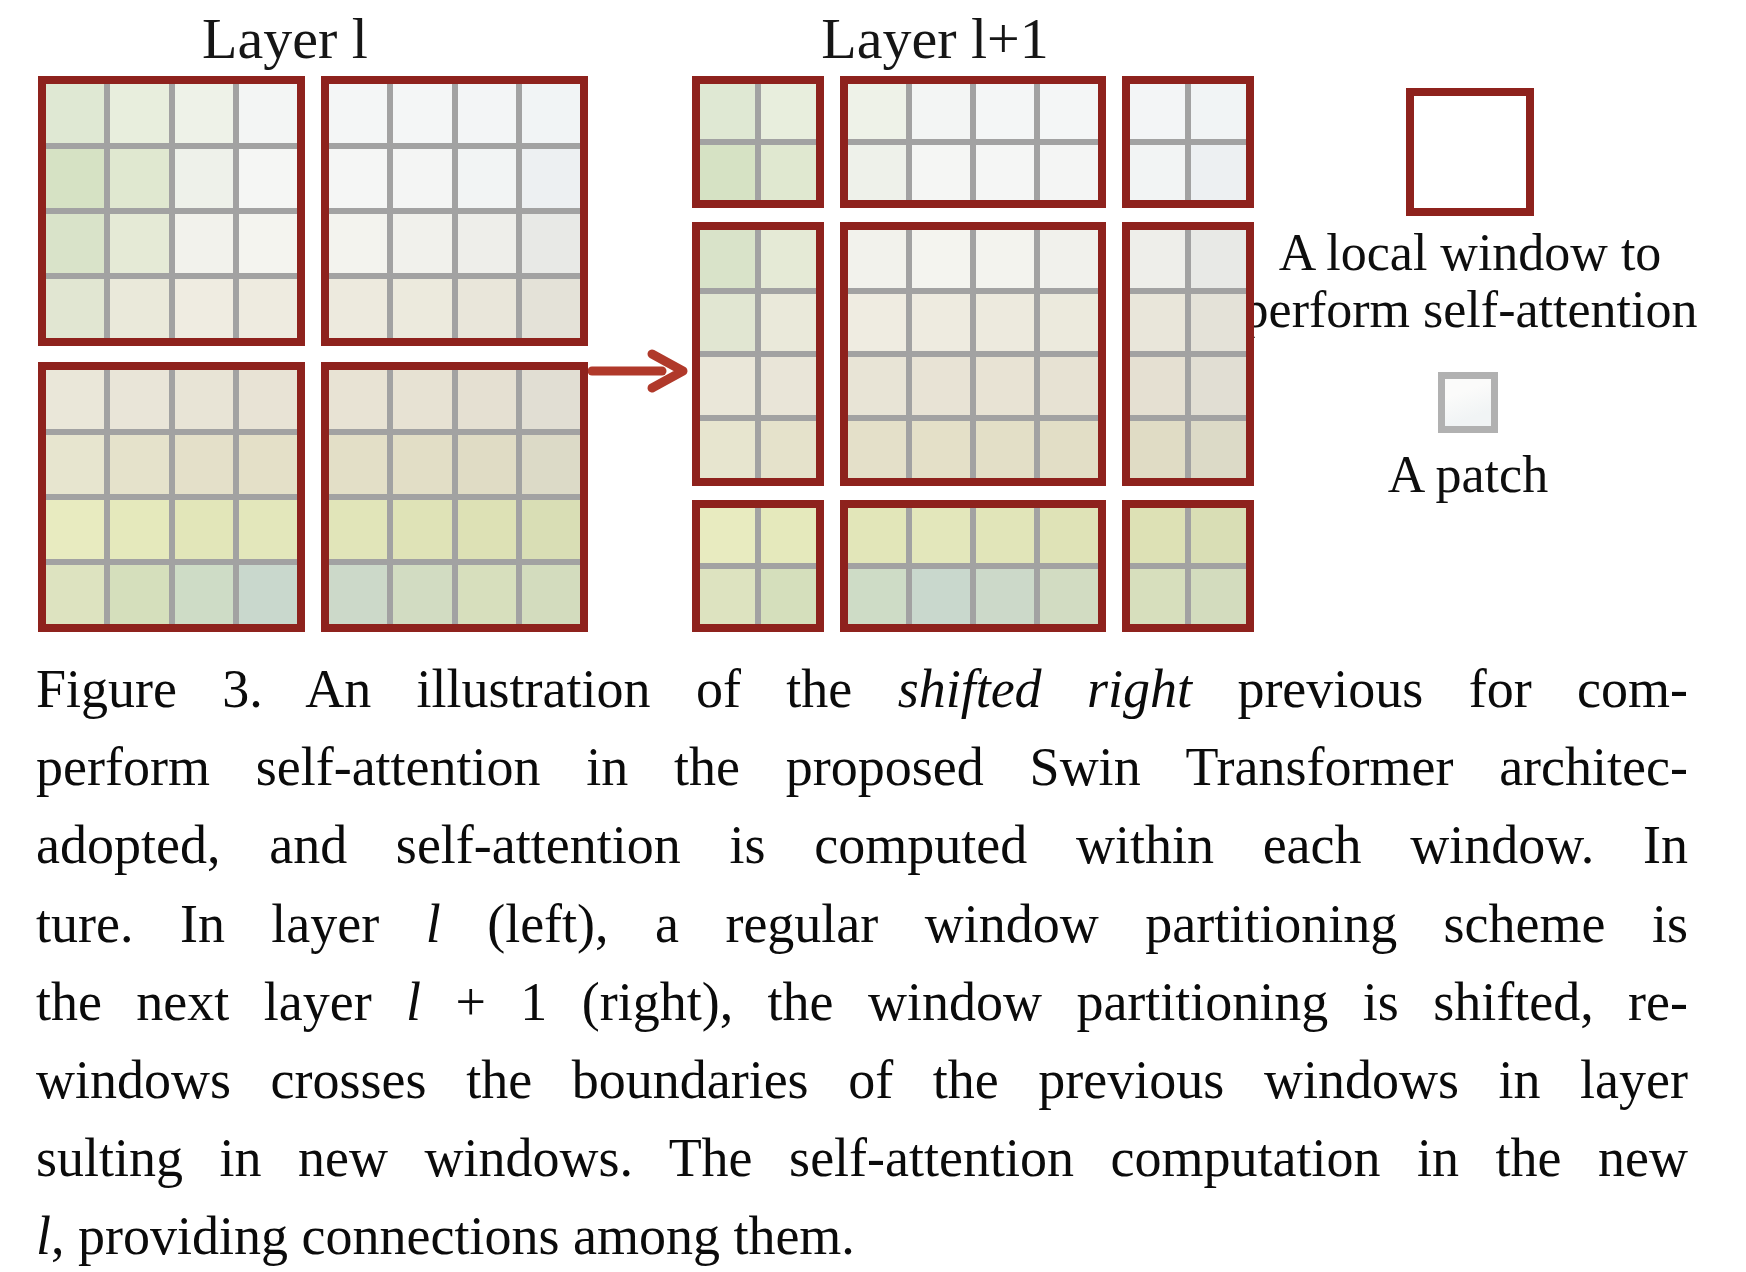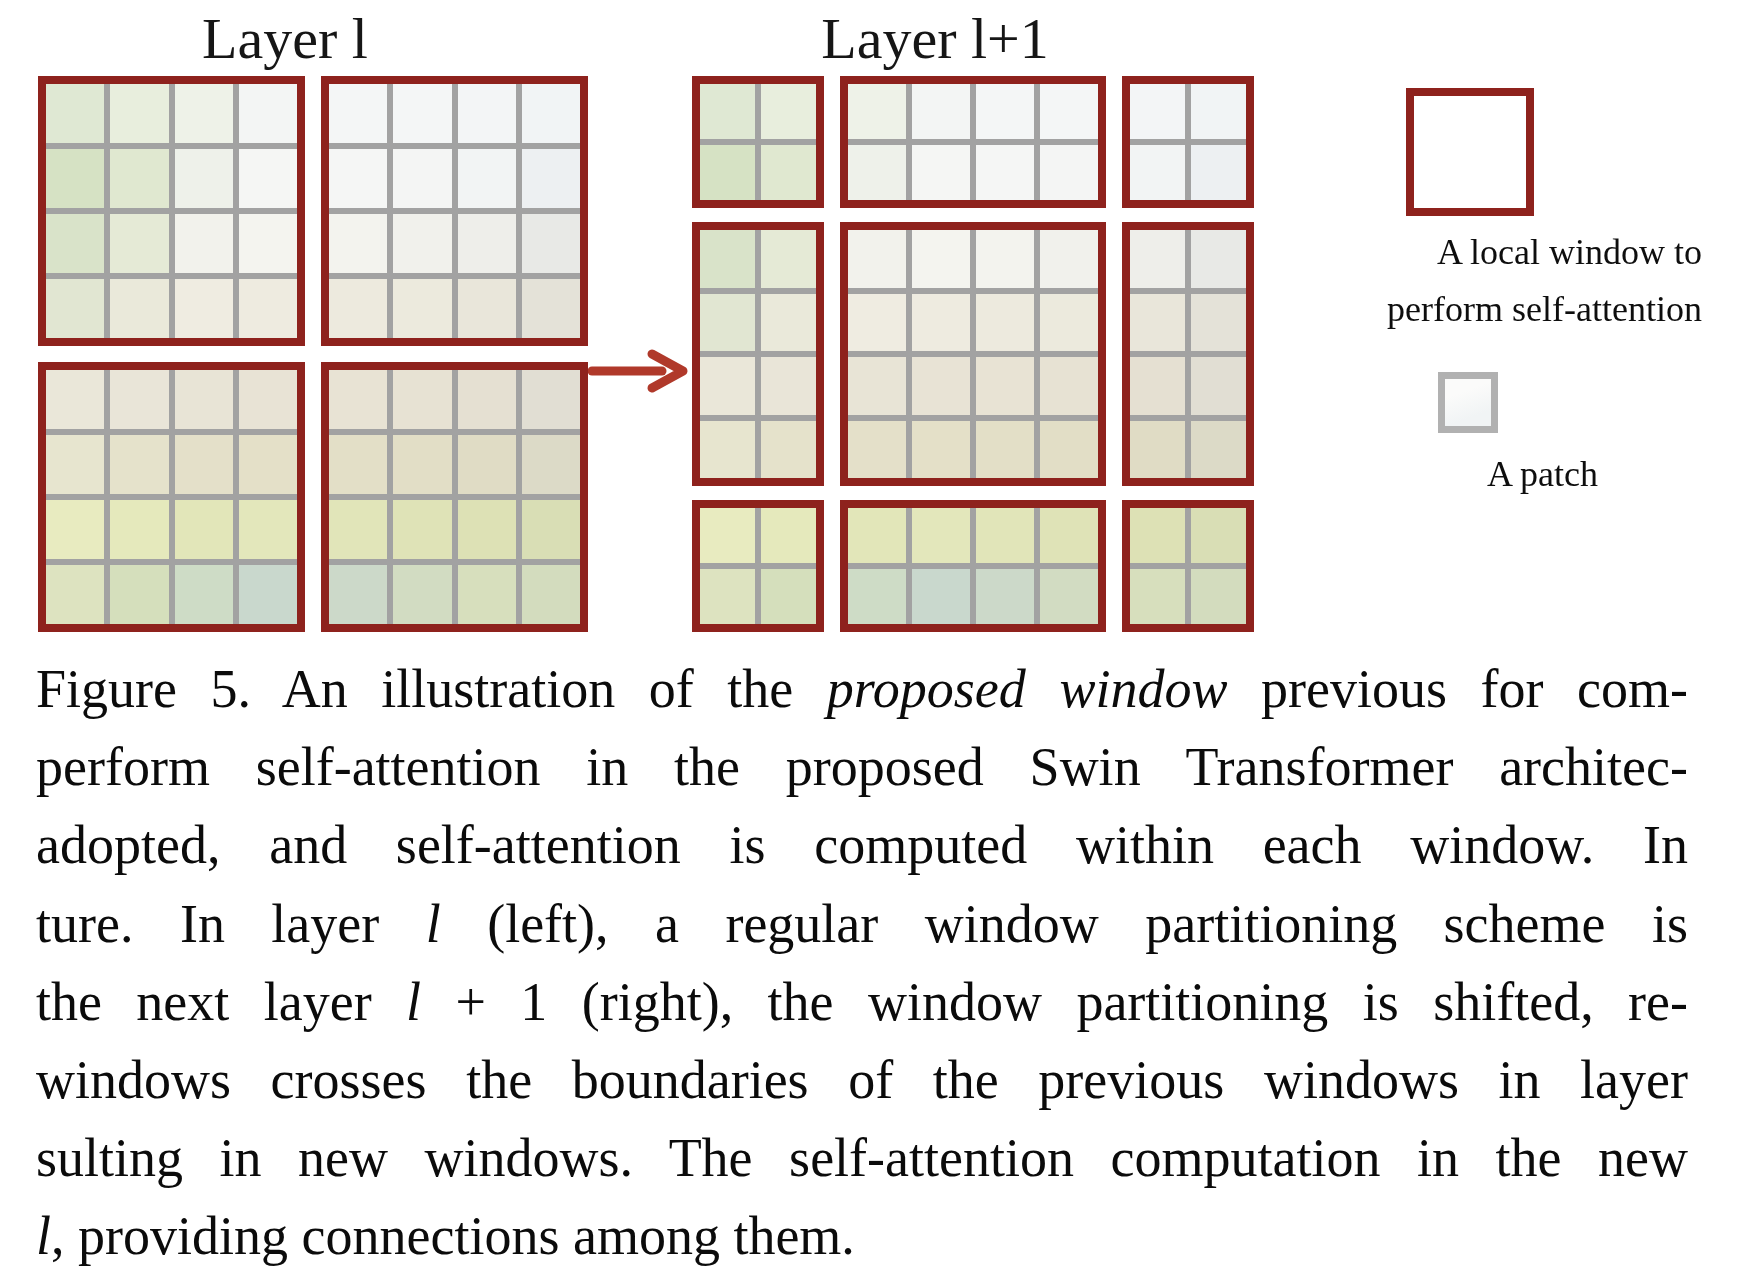--- a/index.html
+++ b/index.html
@@ -6,21 +6,21 @@
   body{width:1746px;height:1272px;position:relative;overflow:hidden;
        font-family:"Liberation Serif","DejaVu Serif",serif;color:#111;}
   .fig-area{position:absolute;left:0;top:0;width:1504px;height:648px;}
   .panel-label{position:absolute;top:8px;transform:translateX(-50%);
        font-size:58px;line-height:62px;color:#161616;white-space:nowrap;}
   .win{position:absolute;box-sizing:border-box;border:8px solid #8e221d;
        background:#a2a2a2;display:grid;gap:6px;}
   .win .cell{min-width:0;min-height:0;}
   .legend-swatch-window{position:absolute;box-sizing:border-box;
        border:8px solid #8e221d;background:#ffffff;}
-  .legend-text{position:absolute;text-align:right;font-size:36px;line-height:57px;color:#0e0e0e;}
+  .legend-text{position:absolute;text-align:center;font-size:52px;line-height:57px;color:#0e0e0e;}
   .legend-swatch-patch{position:absolute;box-sizing:border-box;border:7px solid #b1b1b1;
        background:linear-gradient(160deg,#fbfbfa 30%,#f1f4f5 75%);}
   .caption{position:absolute;left:36px;top:650px;width:1652px;font-size:54px;color:#0b0b0b;}
   .cap-line{height:78.2px;line-height:78.2px;text-align:justify;text-align-last:justify;
        white-space:normal;overflow:visible;}
   .cap-line.last{text-align:left;text-align-last:left;}
   .cap-line .it{font-style:italic;}
   svg.arrow{position:absolute;overflow:visible;}
 </style>
 </head>
@@ -201,21 +201,21 @@
     </div>
     <div class="win" style="left: 1122px; top: 500px; width: 132px; height: 132px; grid-template-columns: repeat(2, 1fr); grid-template-rows: repeat(2, 1fr);">
       <div class="cell" style="background: rgb(221, 225, 181);"></div>
       <div class="cell" style="background: rgb(217, 222, 181);"></div>
       <div class="cell" style="background: rgb(215, 223, 189);"></div>
       <div class="cell" style="background: rgb(211, 220, 190);"></div>
     </div>
   </div>
 
 <div class="caption" id="caption">
-    <div class="cap-line"><span>Figure 5. An illustration of the </span><span class="it">proposed window</span><span> previous for com-</span></div>
+    <div class="cap-line"><span>Figure 3. An illustration of the </span><span class="it">shifted right</span><span> previous for com-</span></div>
     <div class="cap-line"><span>perform self-attention in the proposed Swin Transformer architec-</span></div>
     <div class="cap-line"><span>adopted, and self-attention is computed within each window.  In</span></div>
     <div class="cap-line"><span>ture.  In layer </span><span class="it">l</span><span> (left), a regular window partitioning scheme is</span></div>
     <div class="cap-line"><span>the next layer </span><span class="it">l</span><span> + 1 (right), the window partitioning is shifted, re-</span></div>
     <div class="cap-line"><span>windows crosses the boundaries of the previous windows in layer</span></div>
     <div class="cap-line"><span>sulting in new windows. The self-attention computation in the new</span></div>
     <div class="cap-line last"><span class="it">l</span><span>, providing connections among them.</span></div>
   </div>
 
 </body></html>

